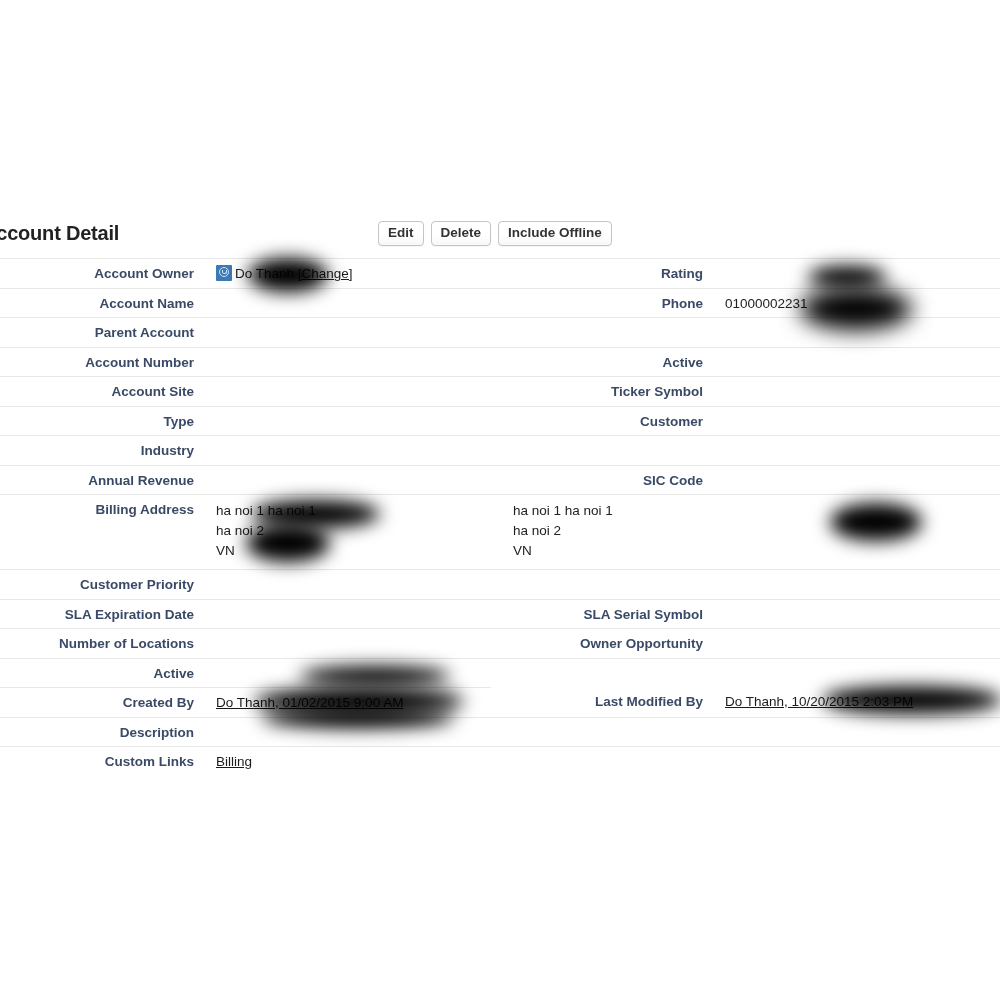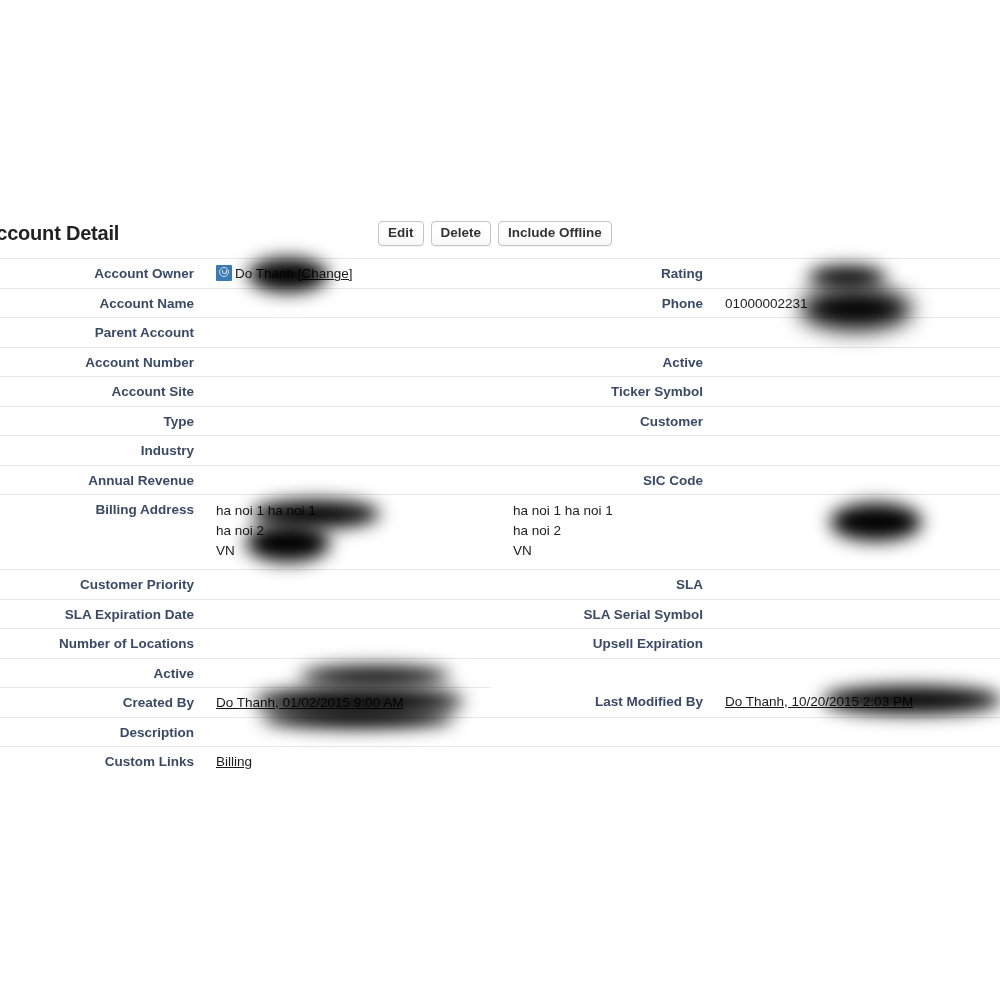--- a/index.html
+++ b/index.html
@@ -278,44 +278,40 @@
             <div>VN</div>
           </div>
         </div>
       </div>
 
       <div class="row">
         <div class="cell cell-left">
           <div class="lbl">Customer Priority</div>
           <div class="val"></div>
         </div>
-        <div class="cell cell-right">
-          <div class="lbl">SLA</div>
-          <div class="val"></div>
-        </div>
       </div>
 
       <div class="row">
         <div class="cell cell-left">
           <div class="lbl">SLA Expiration Date</div>
           <div class="val"></div>
         </div>
         <div class="cell cell-right">
           <div class="lbl">SLA Serial Symbol</div>
           <div class="val"></div>
         </div>
       </div>
 
       <div class="row">
         <div class="cell cell-left">
           <div class="lbl">Number of Locations</div>
           <div class="val"></div>
         </div>
         <div class="cell cell-right">
-          <div class="lbl">Upsell Expiration</div>
+          <div class="lbl">Owner Opportunity</div>
           <div class="val"></div>
         </div>
       </div>
 
       <div class="row">
         <div class="cell cell-left">
           <div class="lbl">Active</div>
           <div class="val"></div>
         </div>
         <div class="cell cell-right"></div>

